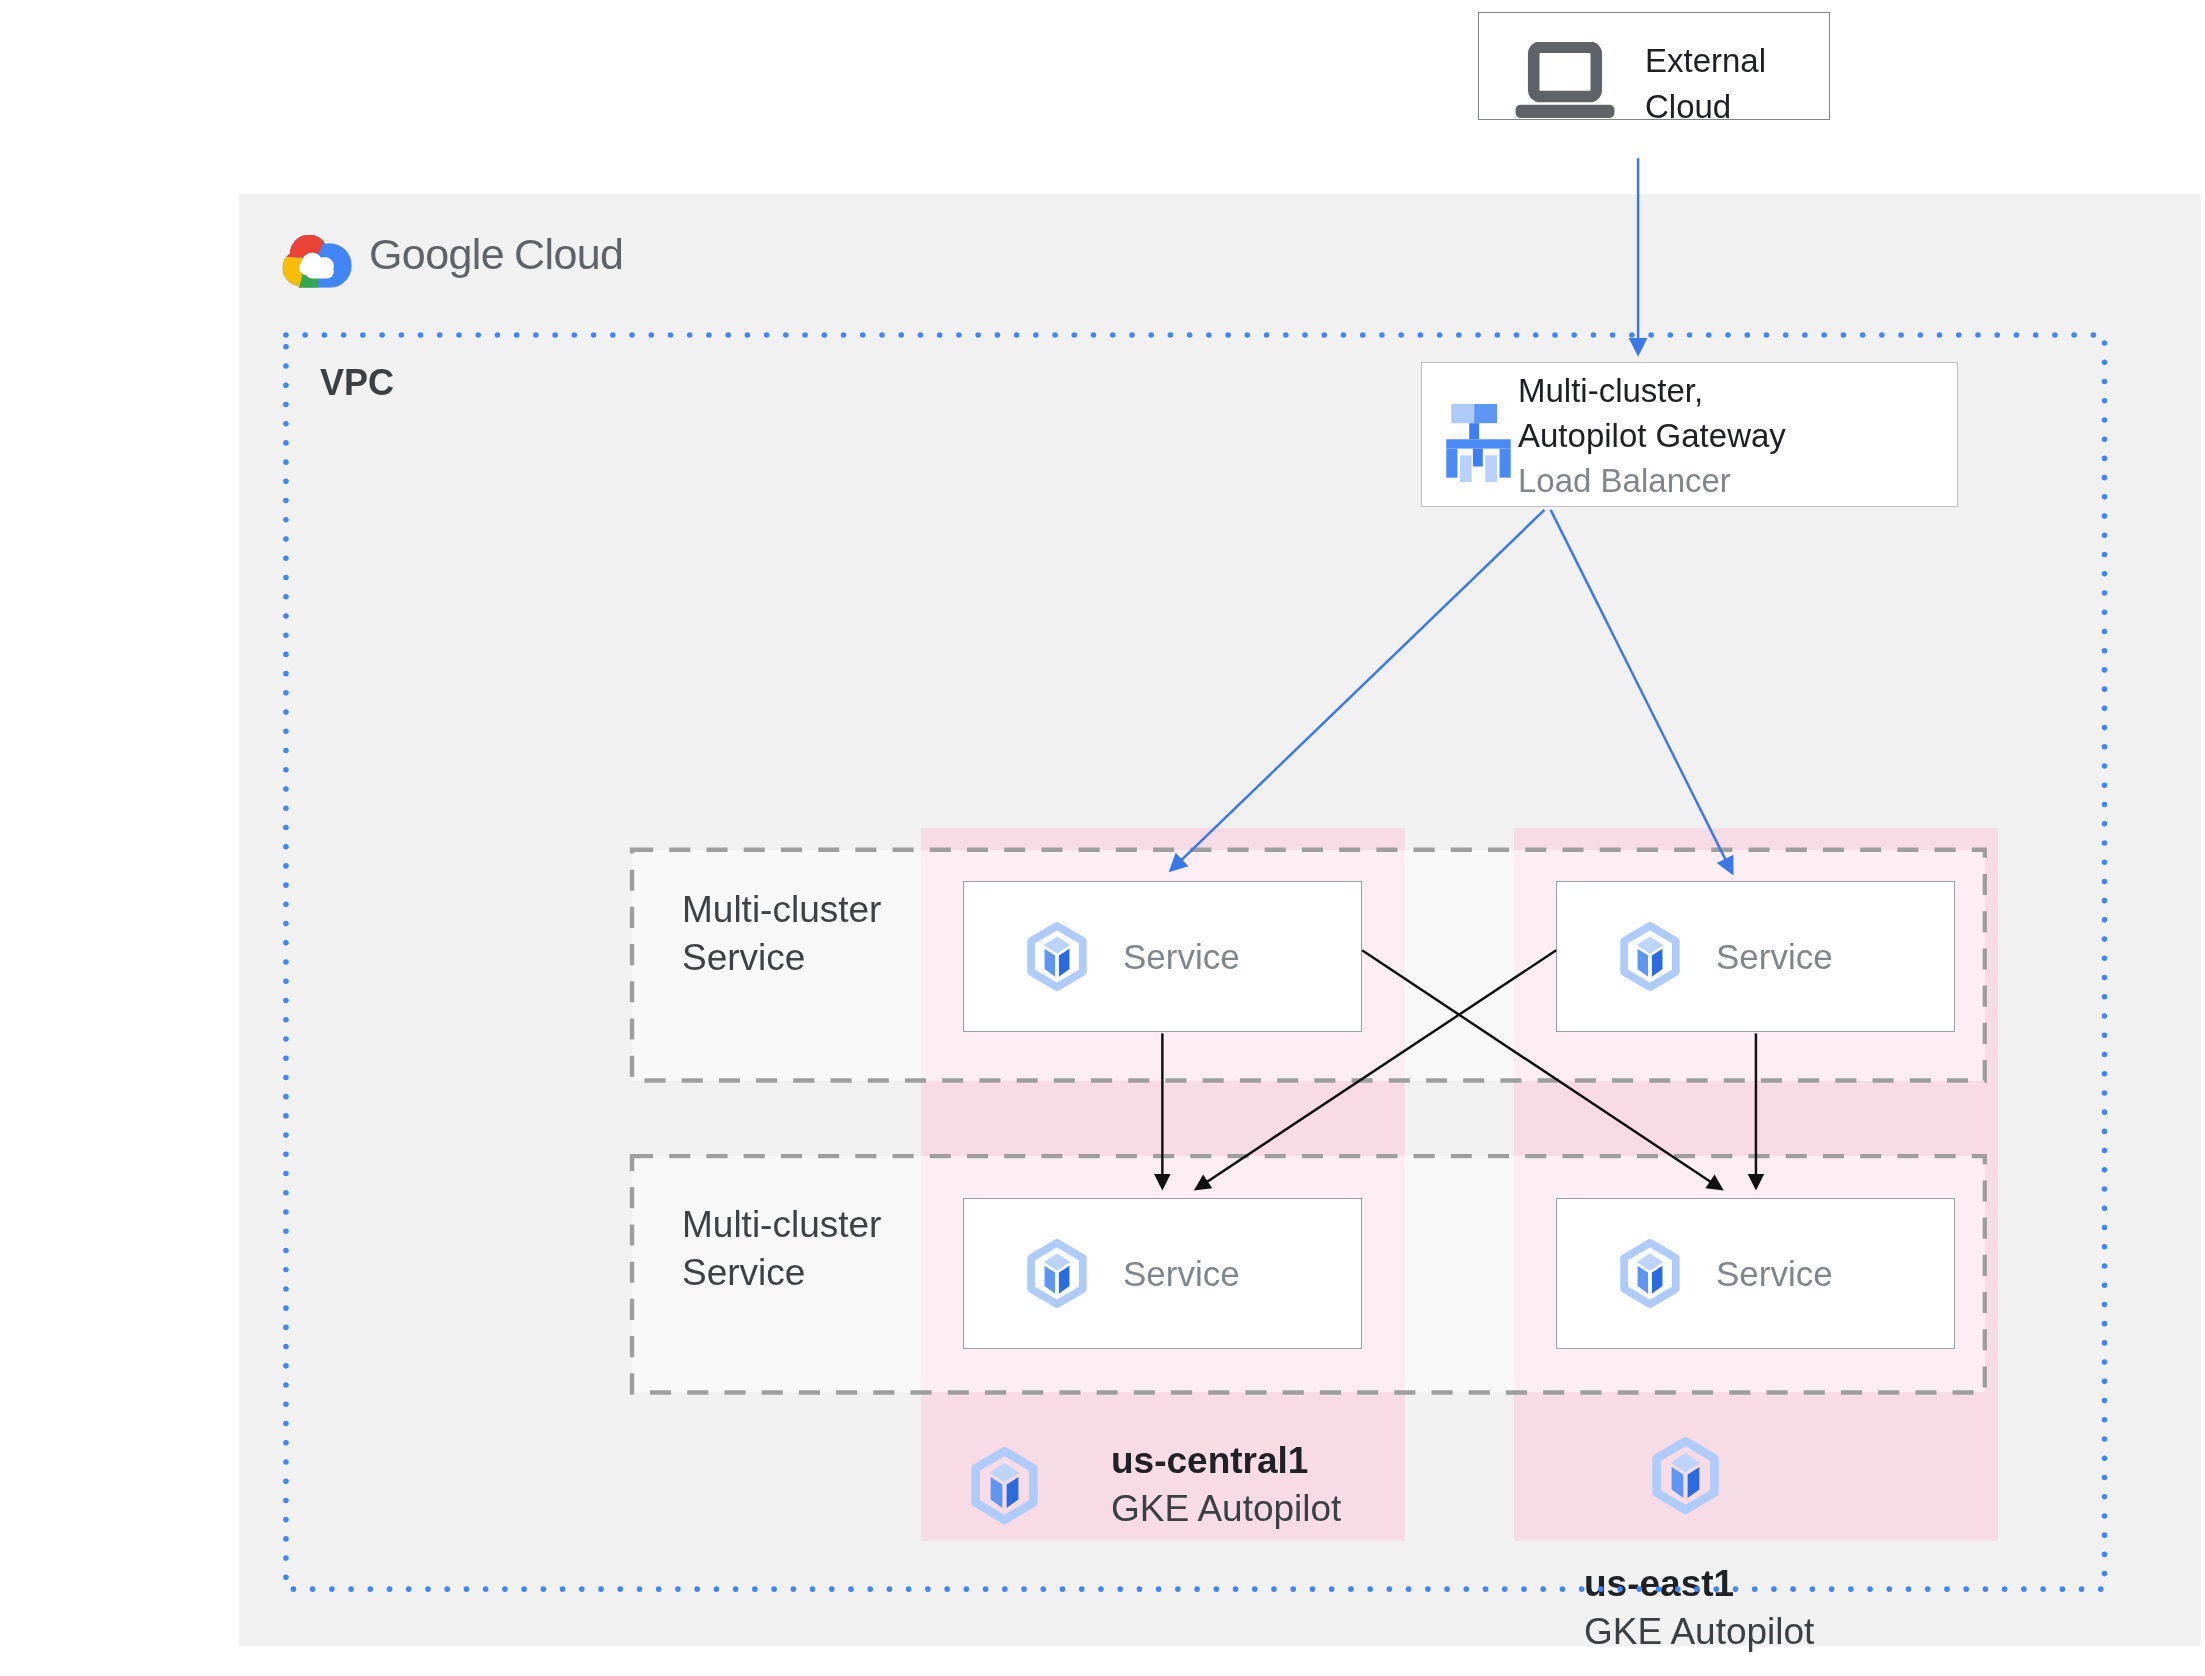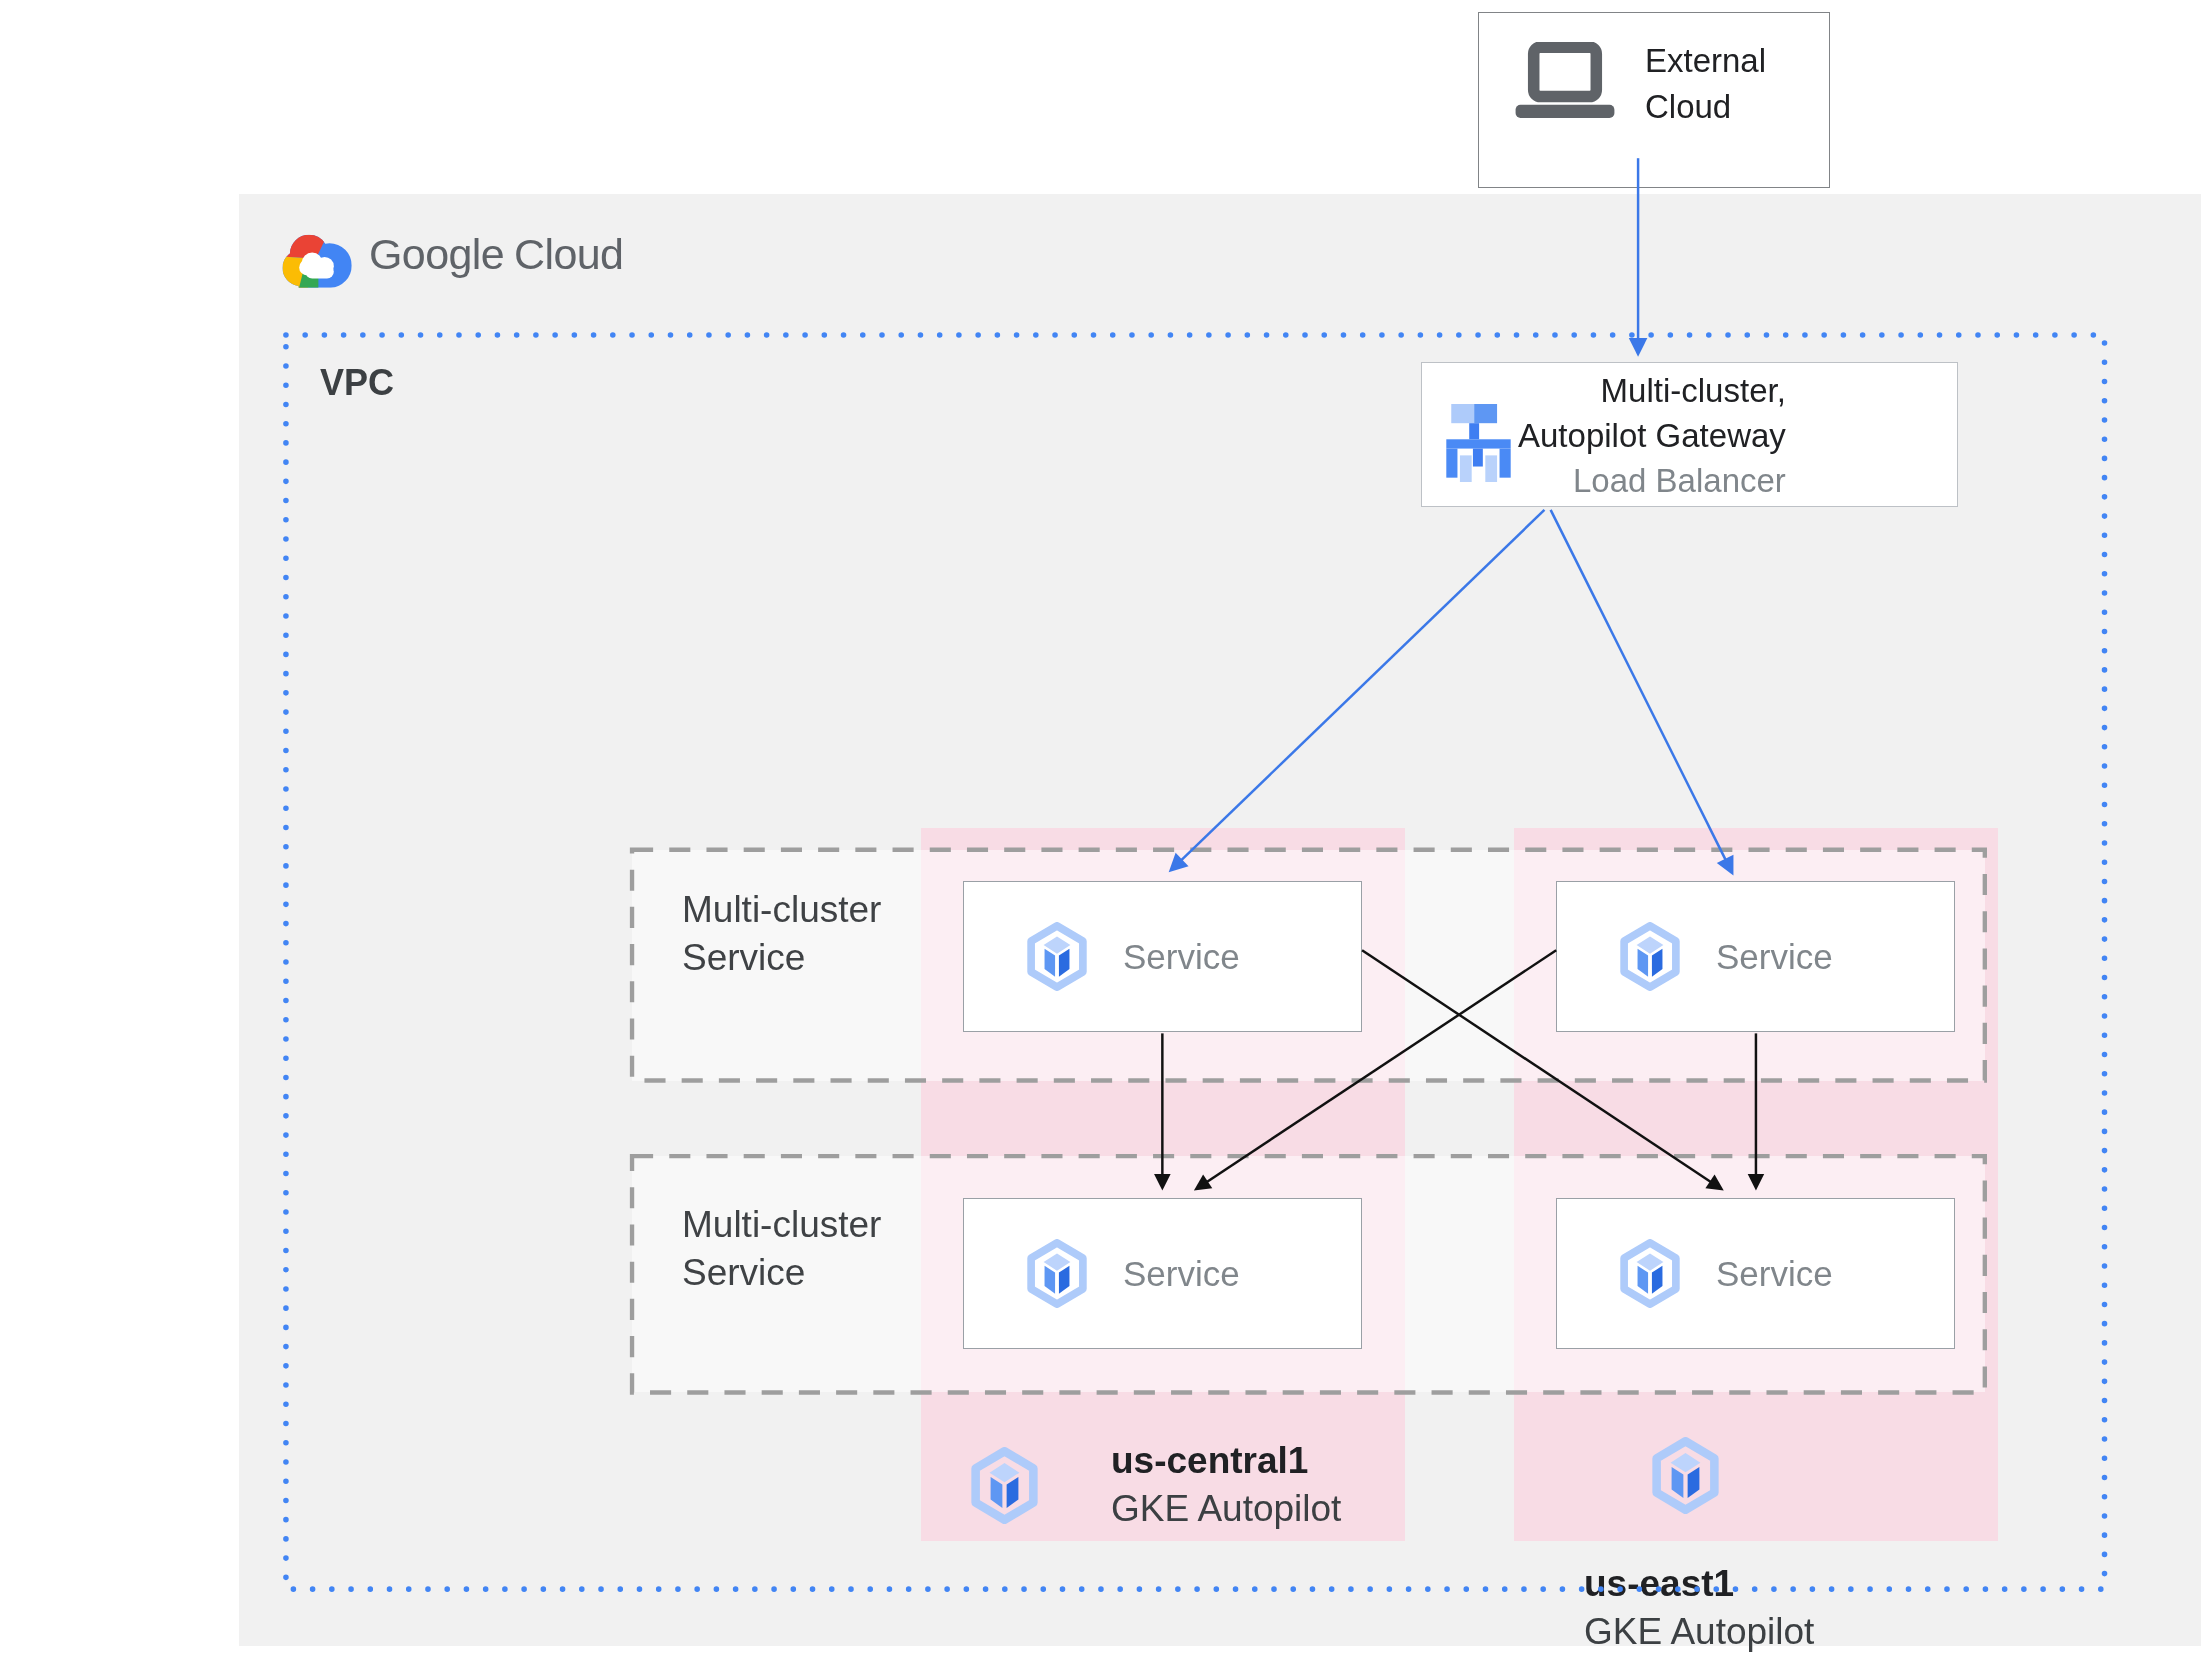--- a/index.html
+++ b/index.html
@@ -29,24 +29,24 @@
   .gl2{left:682px;top:1201px;}
 
   .card{background:#ffffff;box-sizing:border-box;}
   .service-card{width:399px;height:151px;border:1.2px solid #9aa0a6;display:flex;align-items:center;padding-left:63px;}
   .service-card .label{margin-left:36px;font-size:35px;color:#80868b;}
   .sc1{left:963px;top:881px;} .sc2{left:1556px;top:881px;}
   .sc3{left:963px;top:1198px;} .sc4{left:1556px;top:1198px;}
 
   .lb-card{left:1421px;top:362px;width:537px;height:145px;border:1.2px solid #bdc1c6;}
   .lb-icon{position:absolute;left:23.6px;top:41px;}
-  .lb-text{position:absolute;left:96px;top:5px;font-size:33px;line-height:45px;color:#202124;white-space:nowrap;text-align:right;}
+  .lb-text{position:absolute;left:96px;top:5px;font-size:33px;line-height:45px;color:#202124;white-space:nowrap;}
   .lb-text .muted{color:#80868b;}
 
-  .ec-card{left:1478px;top:12.4px;width:352px;height:176px;border:1.9px solid #818487;}
+  .ec-card{left:1478px;top:12.4px;width:352px;height:108px;border:1.9px solid #818487;}
   .ec-icon{position:absolute;left:30px;top:28.5px;}
   .ec-text{position:absolute;left:166px;top:25px;font-size:33px;line-height:46px;color:#202124;}
 
   .region-row{display:flex;align-items:center;gap:46px;}
   .rr1{left:971px;top:1437px;} .rr2{left:1557px;top:1437px;flex-direction:column;}
   .region-text{margin-left:27px;}
   .region-name{font-size:37px;line-height:48px;font-weight:bold;color:#202124;}
   .region-platform{font-size:37px;line-height:48px;color:#3c4043;}
 
   #overlay{left:0;top:0;pointer-events:none;}

